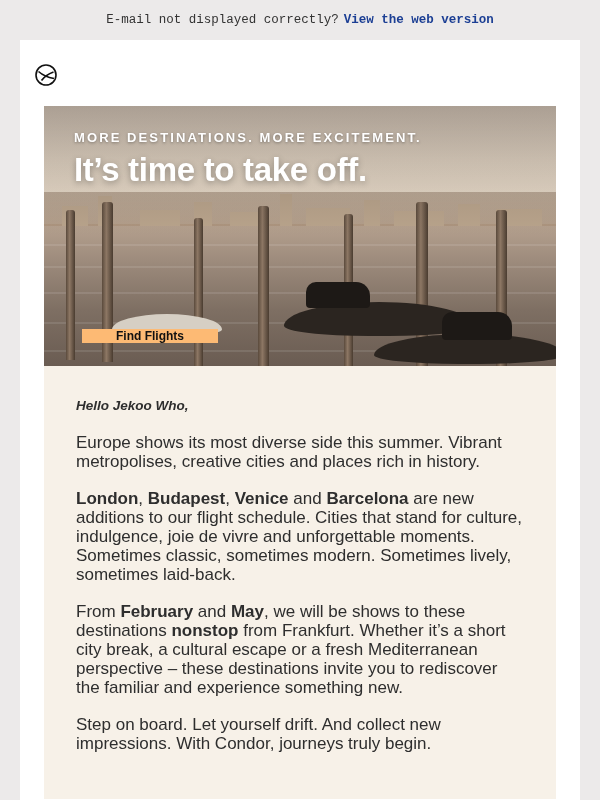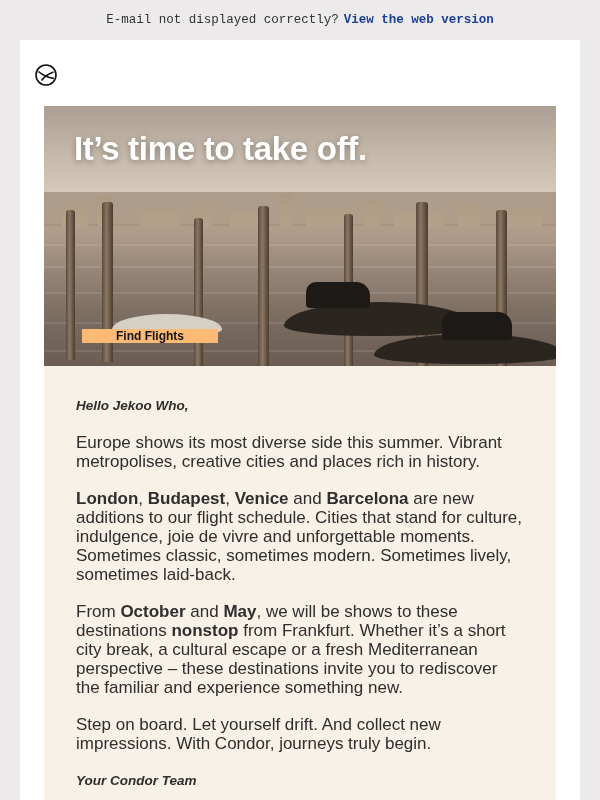--- a/index.html
+++ b/index.html
@@ -228,35 +228,35 @@
 
     <div class="gondola" style="left:240px;top:196px;width:190px;height:34px;"></div>
     <div class="gond-cover" style="left:262px;top:176px;width:64px;height:26px;"></div>
     <div class="gondola" style="left:330px;top:228px;width:190px;height:30px;"></div>
     <div class="gond-cover" style="left:398px;top:206px;width:70px;height:28px;"></div>
     <div class="gondola" style="left:68px;top:208px;width:110px;height:22px;background:#d6cfc4;"></div>
 
     <div class="hero-fade"></div>
 
     <div class="hero-text">
+      <p class="kicker">MORE DESTINATIONS. MORE EXCITEMENT.</p>
       <p class="headline">It’s time to take off.</p>
     </div>
 
     <button class="cta">Find Flights</button>
   </div>
 
   <div class="copy">
     <p class="greet">Hello Jekoo Who,</p>
     <p>Europe shows its most diverse side this summer. Vibrant metropolises, creative cities and places rich in history.</p>
 
     <p>
       <b>London</b><span>, </span><b>Budapest</b><span>, </span><b>Venice</b><span> and </span><b>Barcelona</b><span> are new additions to our flight schedule. Cities that stand for culture, indulgence, joie de vivre and unforgettable moments. Sometimes classic, sometimes modern. Sometimes lively, sometimes laid-back.</span>
     </p>
 
     <p>
-      <span>From </span><b>October</b><span> and </span><b>May</b><span>, we will be shows to these destinations </span><b>nonstop</b><span> from Frankfurt. Whether it’s a short city break, a cultural escape or a fresh Mediterranean perspective – these destinations invite you to rediscover the familiar and experience something new.</span>
+      <span>From </span><b>February</b><span> and </span><b>May</b><span>, we will be shows to these destinations </span><b>nonstop</b><span> from Frankfurt. Whether it’s a short city break, a cultural escape or a fresh Mediterranean perspective – these destinations invite you to rediscover the familiar and experience something new.</span>
     </p>
 
     <p>Step on board. Let yourself drift. And collect new impressions. With Condor, journeys truly begin.</p>
-    <p class="signoff">Your Condor Team</p>
   </div>
 
 </div>
 
 </body></html>

